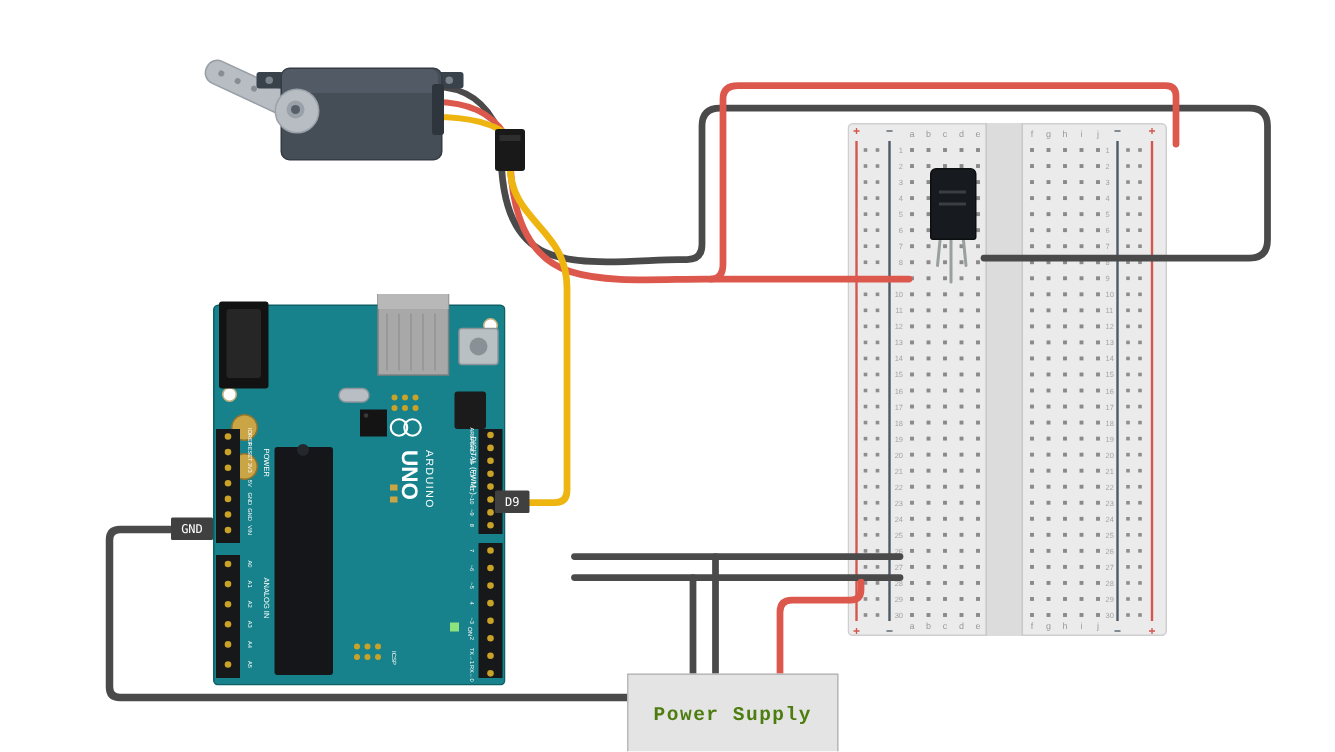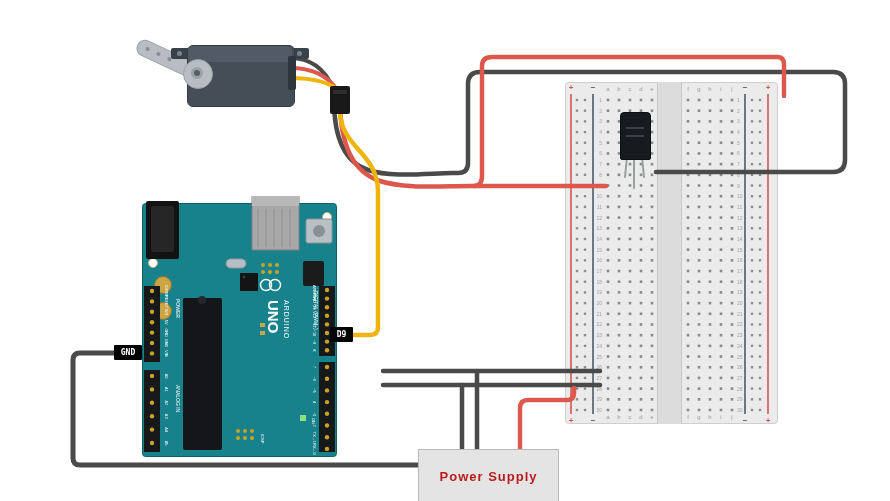--- a/index.html
+++ b/index.html
@@ -20,31 +20,31 @@
   .horn{left:131px;top:65px;width:66px;height:15px;background:#b8bdc3;border:1px solid #979ea5;border-radius:8px;
         transform-origin:100% 50%;transform:rotate(25deg);}
   .horn .h{position:absolute;top:5px;width:4px;height:4px;border-radius:50%;background:#868d94;}
   .hub-outer{left:183px;top:59px;width:28px;height:28px;border-radius:50%;background:#b8bdc3;border:1px solid #9aa1a8;}
   .hub-inner{left:191px;top:67px;width:12px;height:12px;border-radius:50%;background:#9aa1a8;}
   .hub-screw{left:194px;top:70px;width:6px;height:6px;border-radius:50%;background:#565e67;}
   
   #connector{left:330px;top:86px;width:20px;height:28px;background:#191919;border-radius:2px;}
   #connector .stripe{position:absolute;left:3px;top:4px;width:14px;height:4px;background:#2e2e2e;}
   
-  .pinlabel{background:#000000;color:#fff;font-family:"DejaVu Sans Mono", monospace;font-weight:bold;
+  .pinlabel{background:#404040;color:#fff;font-family:"DejaVu Sans Mono", monospace;font-weight:normal;
             font-size:8px;display:flex;align-items:center;justify-content:center;border-radius:1px;text-align:center;}
   #gnd-label{left:114px;top:345px;width:28px;height:15px;}
   #d9-label{left:330px;top:327px;width:23px;height:15px;}
   
   #sensor{left:620px;top:112px;width:29px;height:46px;background:#171a1e;border-radius:4px 4px 2px 2px;border:1px solid #0c0e10;}
   #sensor .mark{position:absolute;left:5px;width:18px;height:2px;background:#3a3f45;}
   
   #power-supply{left:418px;top:449px;width:139px;height:52px;background:#e4e4e4;border:1px solid #b9b9b9;
                 display:flex;align-items:center;justify-content:center;}
-  #power-supply span{font-family:Liberation Sans, sans-serif;font-weight:bold;font-size:13px;color:#b91c1c;letter-spacing:1px;}
+  #power-supply span{font-family:Liberation Mono, monospace;font-weight:bold;font-size:13px;color:#4d7c0f;letter-spacing:1px;}
   svg text{font-family:"Liberation Sans", sans-serif;}
 </style>
 </head>
 <body>
 
 <div id="canvas">
 
   <div id="breadboard" class="abs z1">
     <svg id="bb-svg" width="213" height="342">
       <rect x="0.5" y="0.5" width="212" height="341" rx="3" fill="#ebebeb" stroke="#cfcfcf"></rect>

